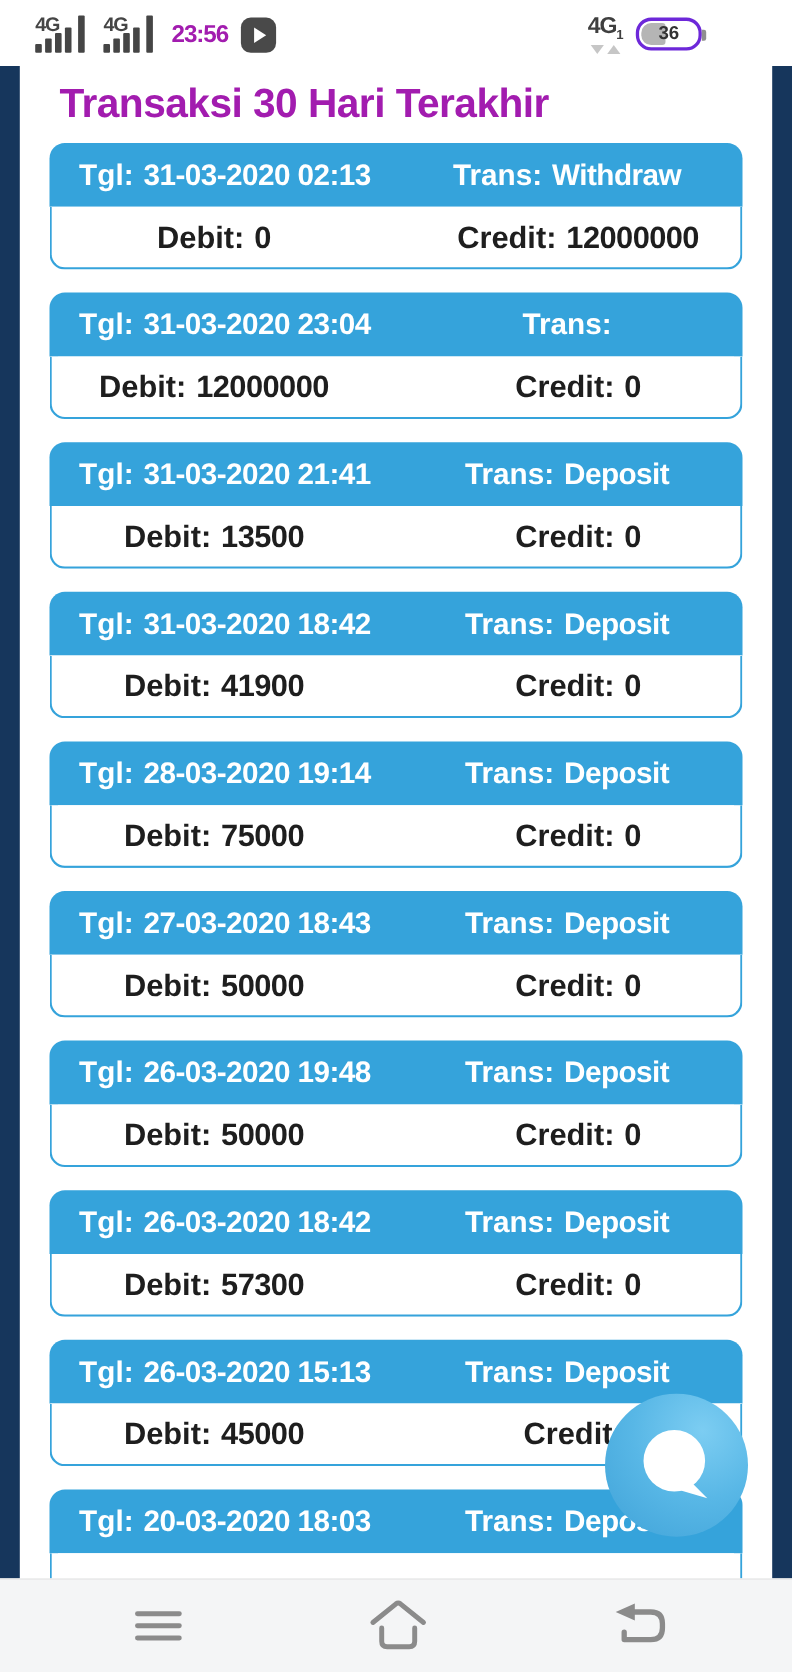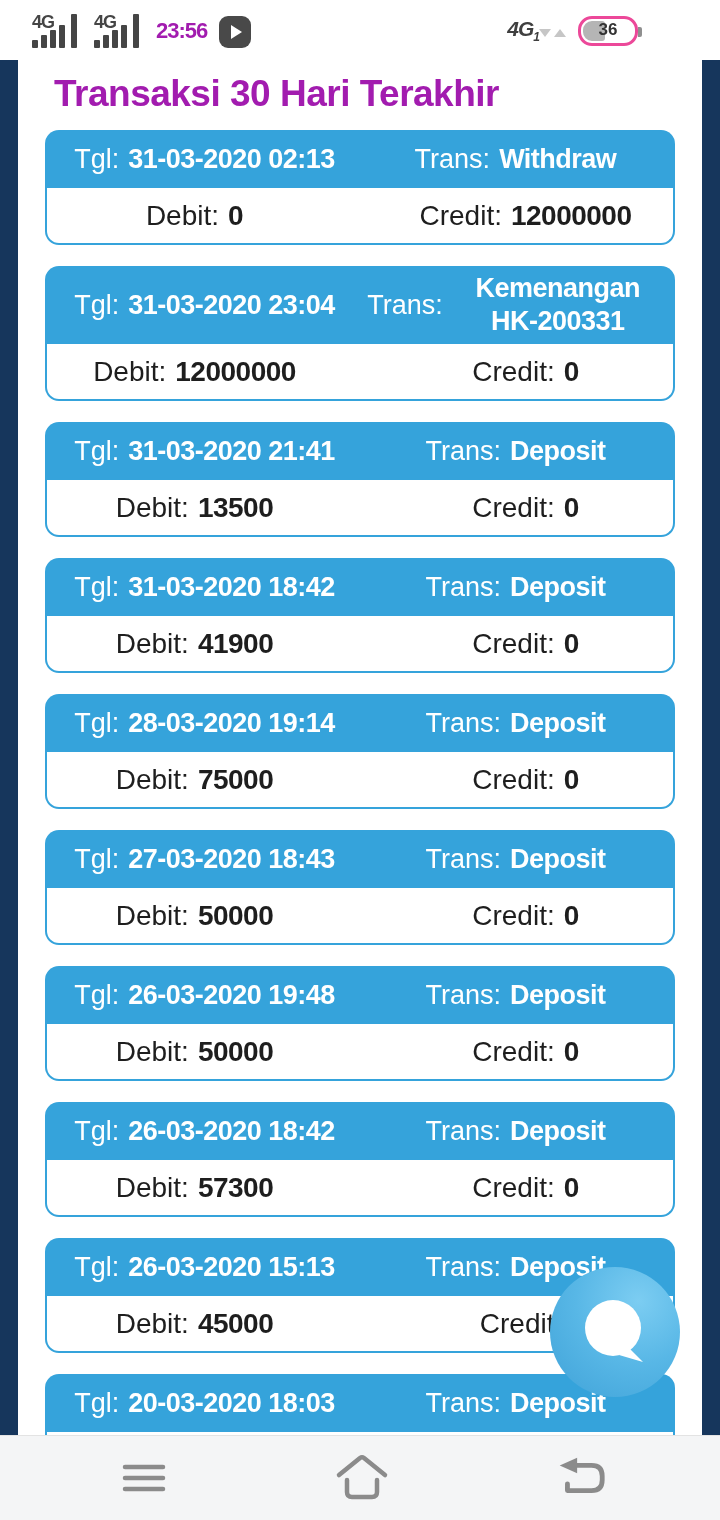--- a/index.html
+++ b/index.html
@@ -27,28 +27,28 @@
   .sig-label{position:absolute;top:-1px;left:2px;font-size:18px;font-weight:700;color:#454545;letter-spacing:-1px;}
   .sig i{position:absolute;bottom:2px;width:6px;background:#454545;border-radius:1px;}
   .sig .b1{left:2px;height:8px;}
   .sig .b2{left:11px;height:13px;}
   .sig .b3{left:20px;height:18px;}
   .sig .b4{left:29px;height:23px;}
   .sig .b5{left:41px;height:34px;}
   .time{font-size:22px;font-weight:700;color:#a21caf;letter-spacing:-1px;line-height:38px;margin:0 2px;}
   .play-icon{width:32px;height:32px;background:#494949;border-radius:9px;display:inline-flex;align-items:center;justify-content:center;margin-bottom:2px;}
   .play-icon i{width:0;height:0;border-left:11px solid #ffffff;border-top:7px solid transparent;border-bottom:7px solid transparent;margin-left:3px;}
-  .net{display:inline-flex;align-items:center;line-height:1;font-style:italic;}
+  .net{display:inline-flex;flex-direction:column;align-items:center;line-height:1;}
   .net-label{font-size:21px;font-weight:700;color:#3f3f3f;letter-spacing:-1px;}
   .net-label sub{font-size:12px;font-weight:700;}
   .net-arrows{display:flex;gap:3px;margin-top:3px;}
   .net-arrows i{width:0;height:0;display:inline-block;}
   .net-arrows .down{border-left:6px solid transparent;border-right:6px solid transparent;border-top:8px solid #c6c6c6;}
   .net-arrows .up{border-left:6px solid transparent;border-right:6px solid transparent;border-bottom:8px solid #c6c6c6;}
-  .battery{position:relative;width:60px;height:30px;border:3px solid #ec4899;border-radius:14px;background:#fff;display:inline-block;}
+  .battery{position:relative;width:60px;height:30px;border:3px solid #6d28d9;border-radius:14px;background:#fff;display:inline-block;}
   .battery-fill{position:absolute;left:2px;top:2px;bottom:2px;width:22px;background:#b5b5b5;border-radius:9px 3px 3px 9px;}
   .battery-num{position:absolute;left:0;right:0;top:1px;text-align:center;font-size:17px;font-weight:700;color:#333;}
   .battery-nub{position:absolute;right:-7px;top:8px;width:4px;height:10px;background:#8f8f8f;border-radius:0 2px 2px 0;}
 
   
   .viewport{
     position:absolute;top:60px;left:0;right:0;bottom:85px;
     background:#ffffff;border-left:18px solid var(--navy);
     border-right:18px solid var(--navy);overflow:hidden;z-index:5;
   }
@@ -64,21 +64,21 @@
     background:var(--accent);border-radius:14px 14px 0 0;
     min-height:58px;display:flex;align-items:center;
     color:#ffffff;font-size:27px;line-height:33px;padding:6px 4px;
   }
   .card-body{
     border:2px solid var(--accent);border-top:0;
     border-radius:0 0 14px 14px;min-height:57px;display:flex;
     align-items:center;font-size:28px;color:#1e1e1e;background:#fff;gap:36px;
   }
   .half{flex:1 1 50%;display:flex;align-items:center;justify-content:center;gap:9px;}
-  .lbl{font-weight:400;text-align:center;}
+  .lbl{font-weight:700;text-align:center;}
   .val{font-weight:700;letter-spacing:-0.5px;}
   .trans-val{max-width:212px;text-align:center;}
 
   
   .chat-fab{
     position:absolute;left:550px;top:1267px;width:130px;height:130px;
     border:none;border-radius:50%;cursor:pointer;z-index:20;
     background:radial-gradient(circle at 68% 26%, var(--chat-light) 0%, #58b7e6 48%, var(--chat-dark) 100%);
     display:flex;align-items:center;justify-content:center;
   }
@@ -162,21 +162,20 @@
   </div>
 
   <div class="card">
     <div class="card-header">
       <div class="half">
         <span class="lbl">Tgl:</span>
         <span class="val">31-03-2020 23:04</span>
       </div>
       <div class="half">
         <span class="lbl">Trans:</span>
-        <span class="val trans-val">Kemenangan HK-200331</span>
       </div>
     </div>
     <div class="card-body">
       <div class="half">
         <span class="lbl">Debit:</span>
         <span class="val">12000000</span>
       </div>
       <div class="half">
         <span class="lbl">Credit:</span>
         <span class="val">0</span>

